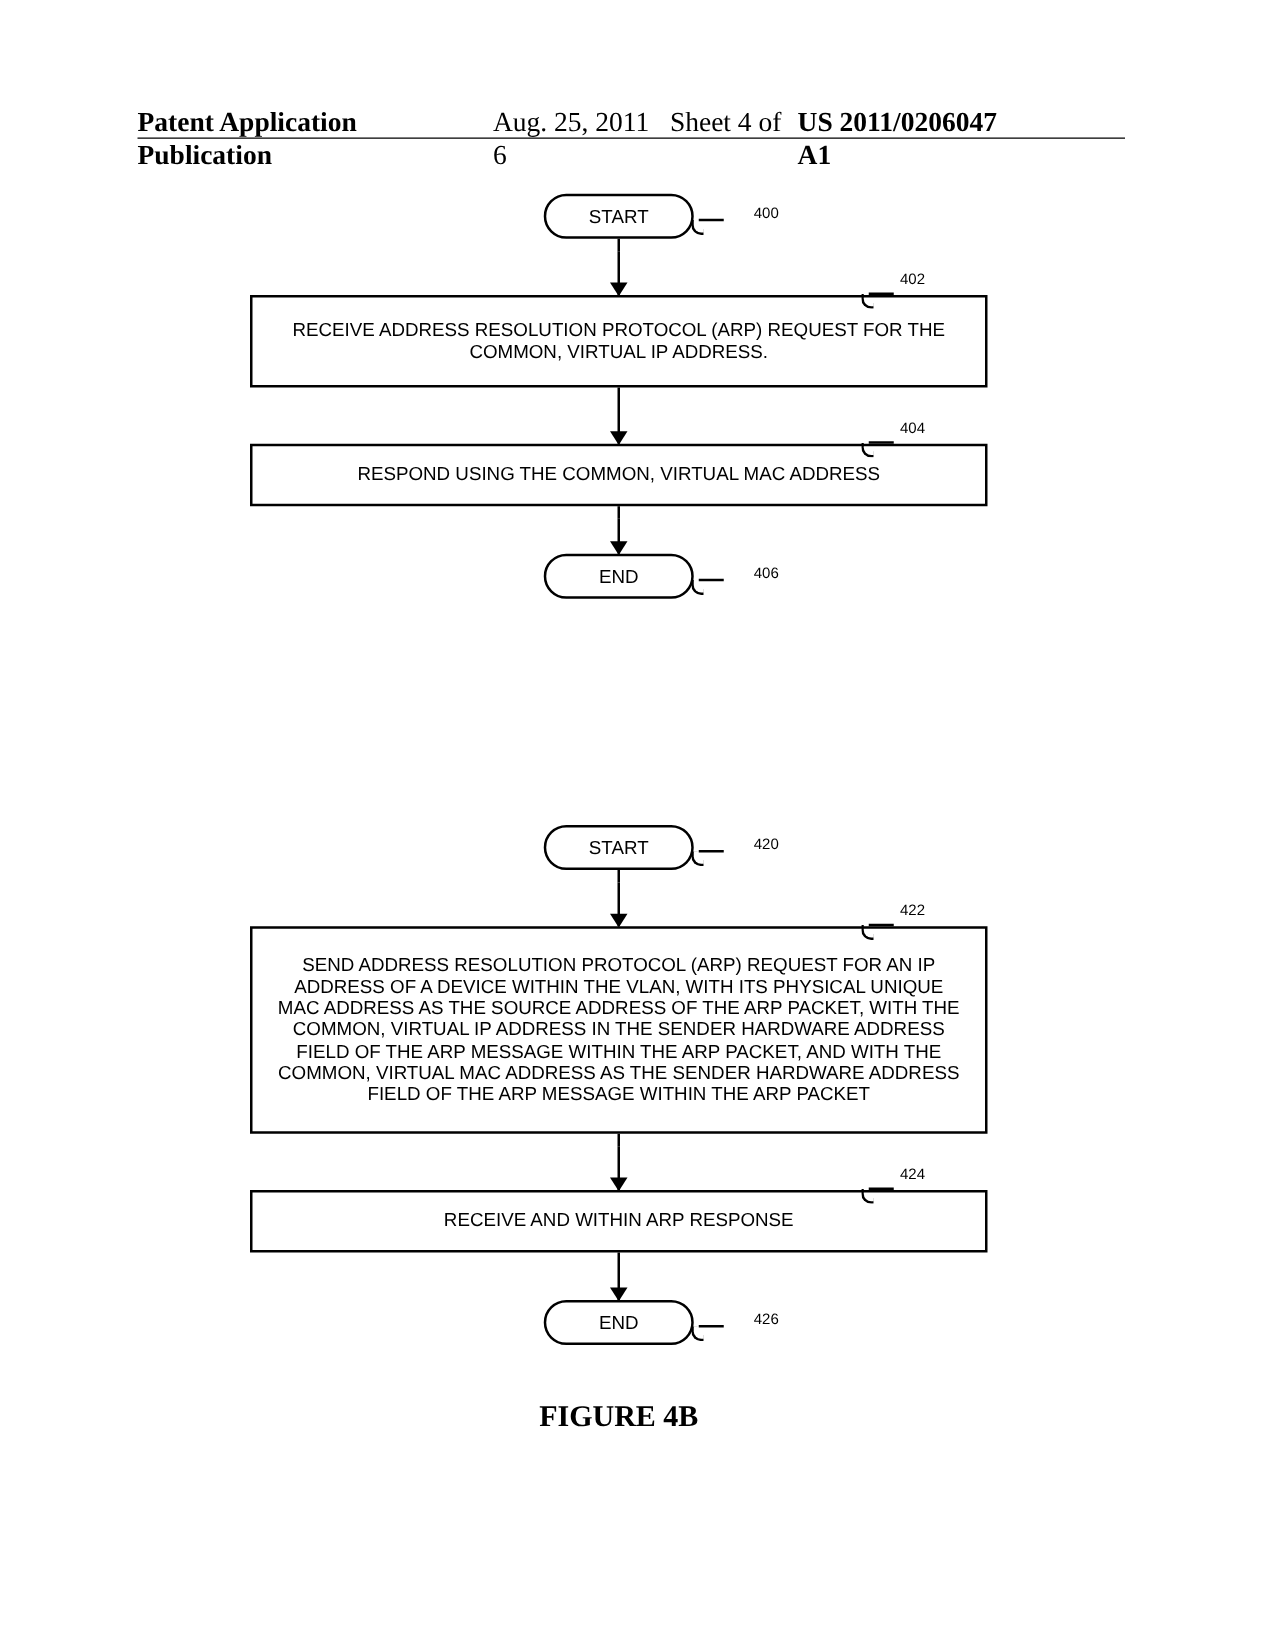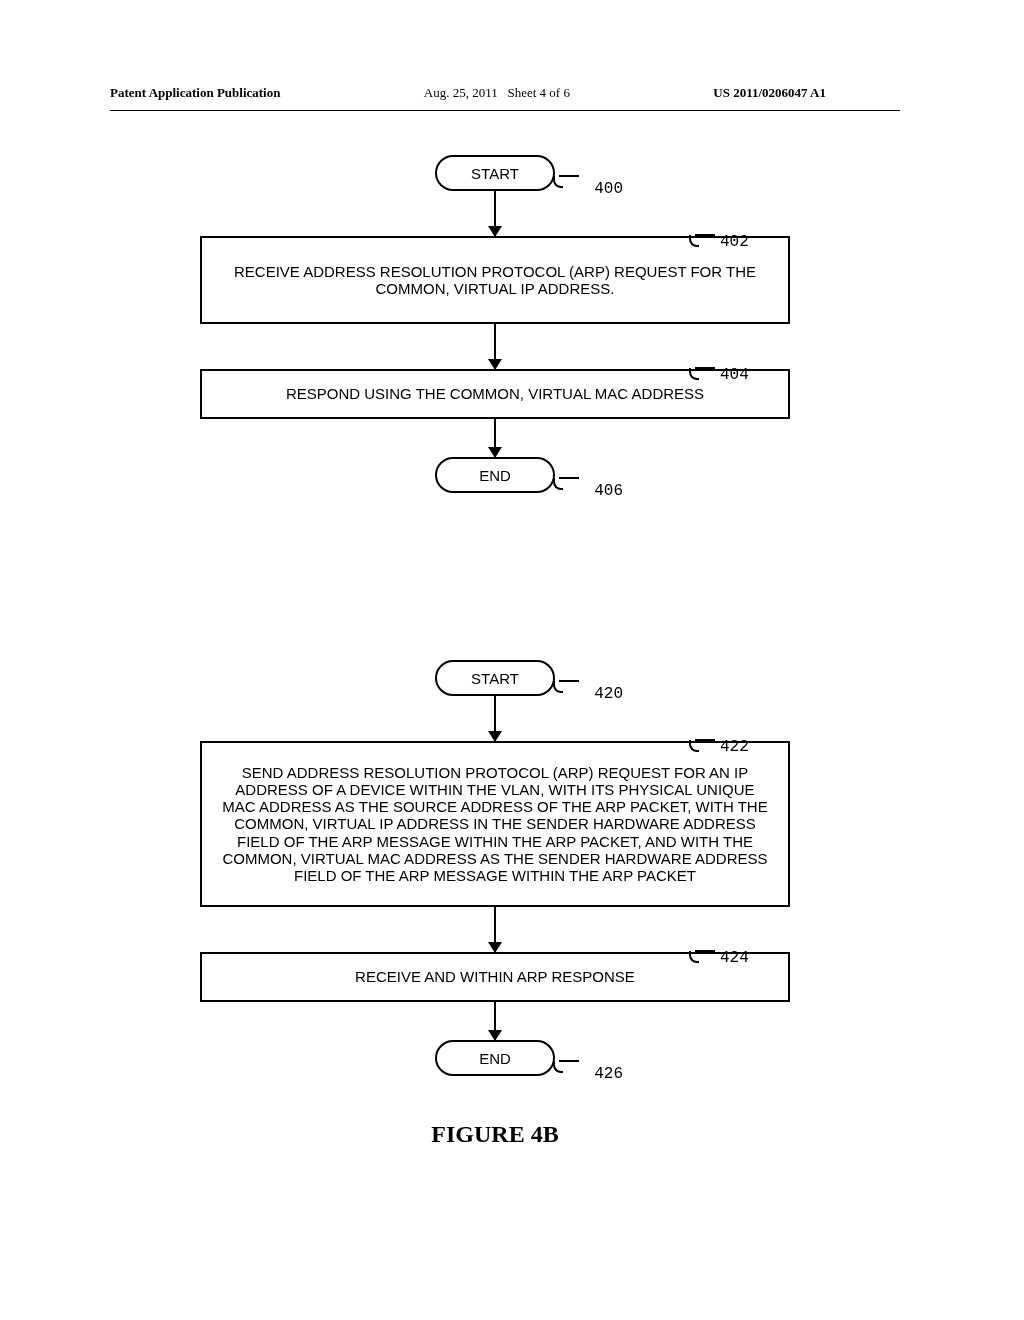--- a/index.html
+++ b/index.html
@@ -16,21 +16,21 @@
     }
     .header {
       position: absolute;
       top: 85px;
       left: 0;
       width: 936px;
       padding: 0 110px 1px 110px;
       display: flex;
       justify-content: space-between;
       font-family: "Times New Roman", serif;
-      font-size: 13px;
+      font-size: 22px;
     }
     .header-line {
       position: absolute;
       top: 110px;
       left: 110px;
       width: 790px;
       height: 1px;
       background: #000;
     }
     .header .left { font-weight: bold; }
@@ -62,29 +62,28 @@
       border: 2.5px solid #000;
       text-align: center;
       font-size: 15px;
       line-height: 1.15;
       font-family: Arial, sans-serif;
       display: flex;
       align-items: center;
       justify-content: center;
       position: relative;
     }
-    .process.h2 { height: 88px; padding: 8px 25px; }
+    .process.h2 { height: 74px; padding: 8px 25px; }
     .process.h1 { height: 50px; padding: 8px 25px; }
     .process.hbig { height: 166px; padding: 8px 18px; }
 
     .ref-label {
       position: absolute;
-      font-size: 16px;
-      font-family: Liberation Mono, monospace;
-      margin-top: 17px;
+      font-size: 12px;
+      font-family: Liberation Sans, sans-serif;
     }
     .leader {
       position: absolute;
       border-top: 2px solid #000;
       width: 20px;
     }
     .leader.curve::before {
       content: "";
       position: absolute;
       left: -6px;

